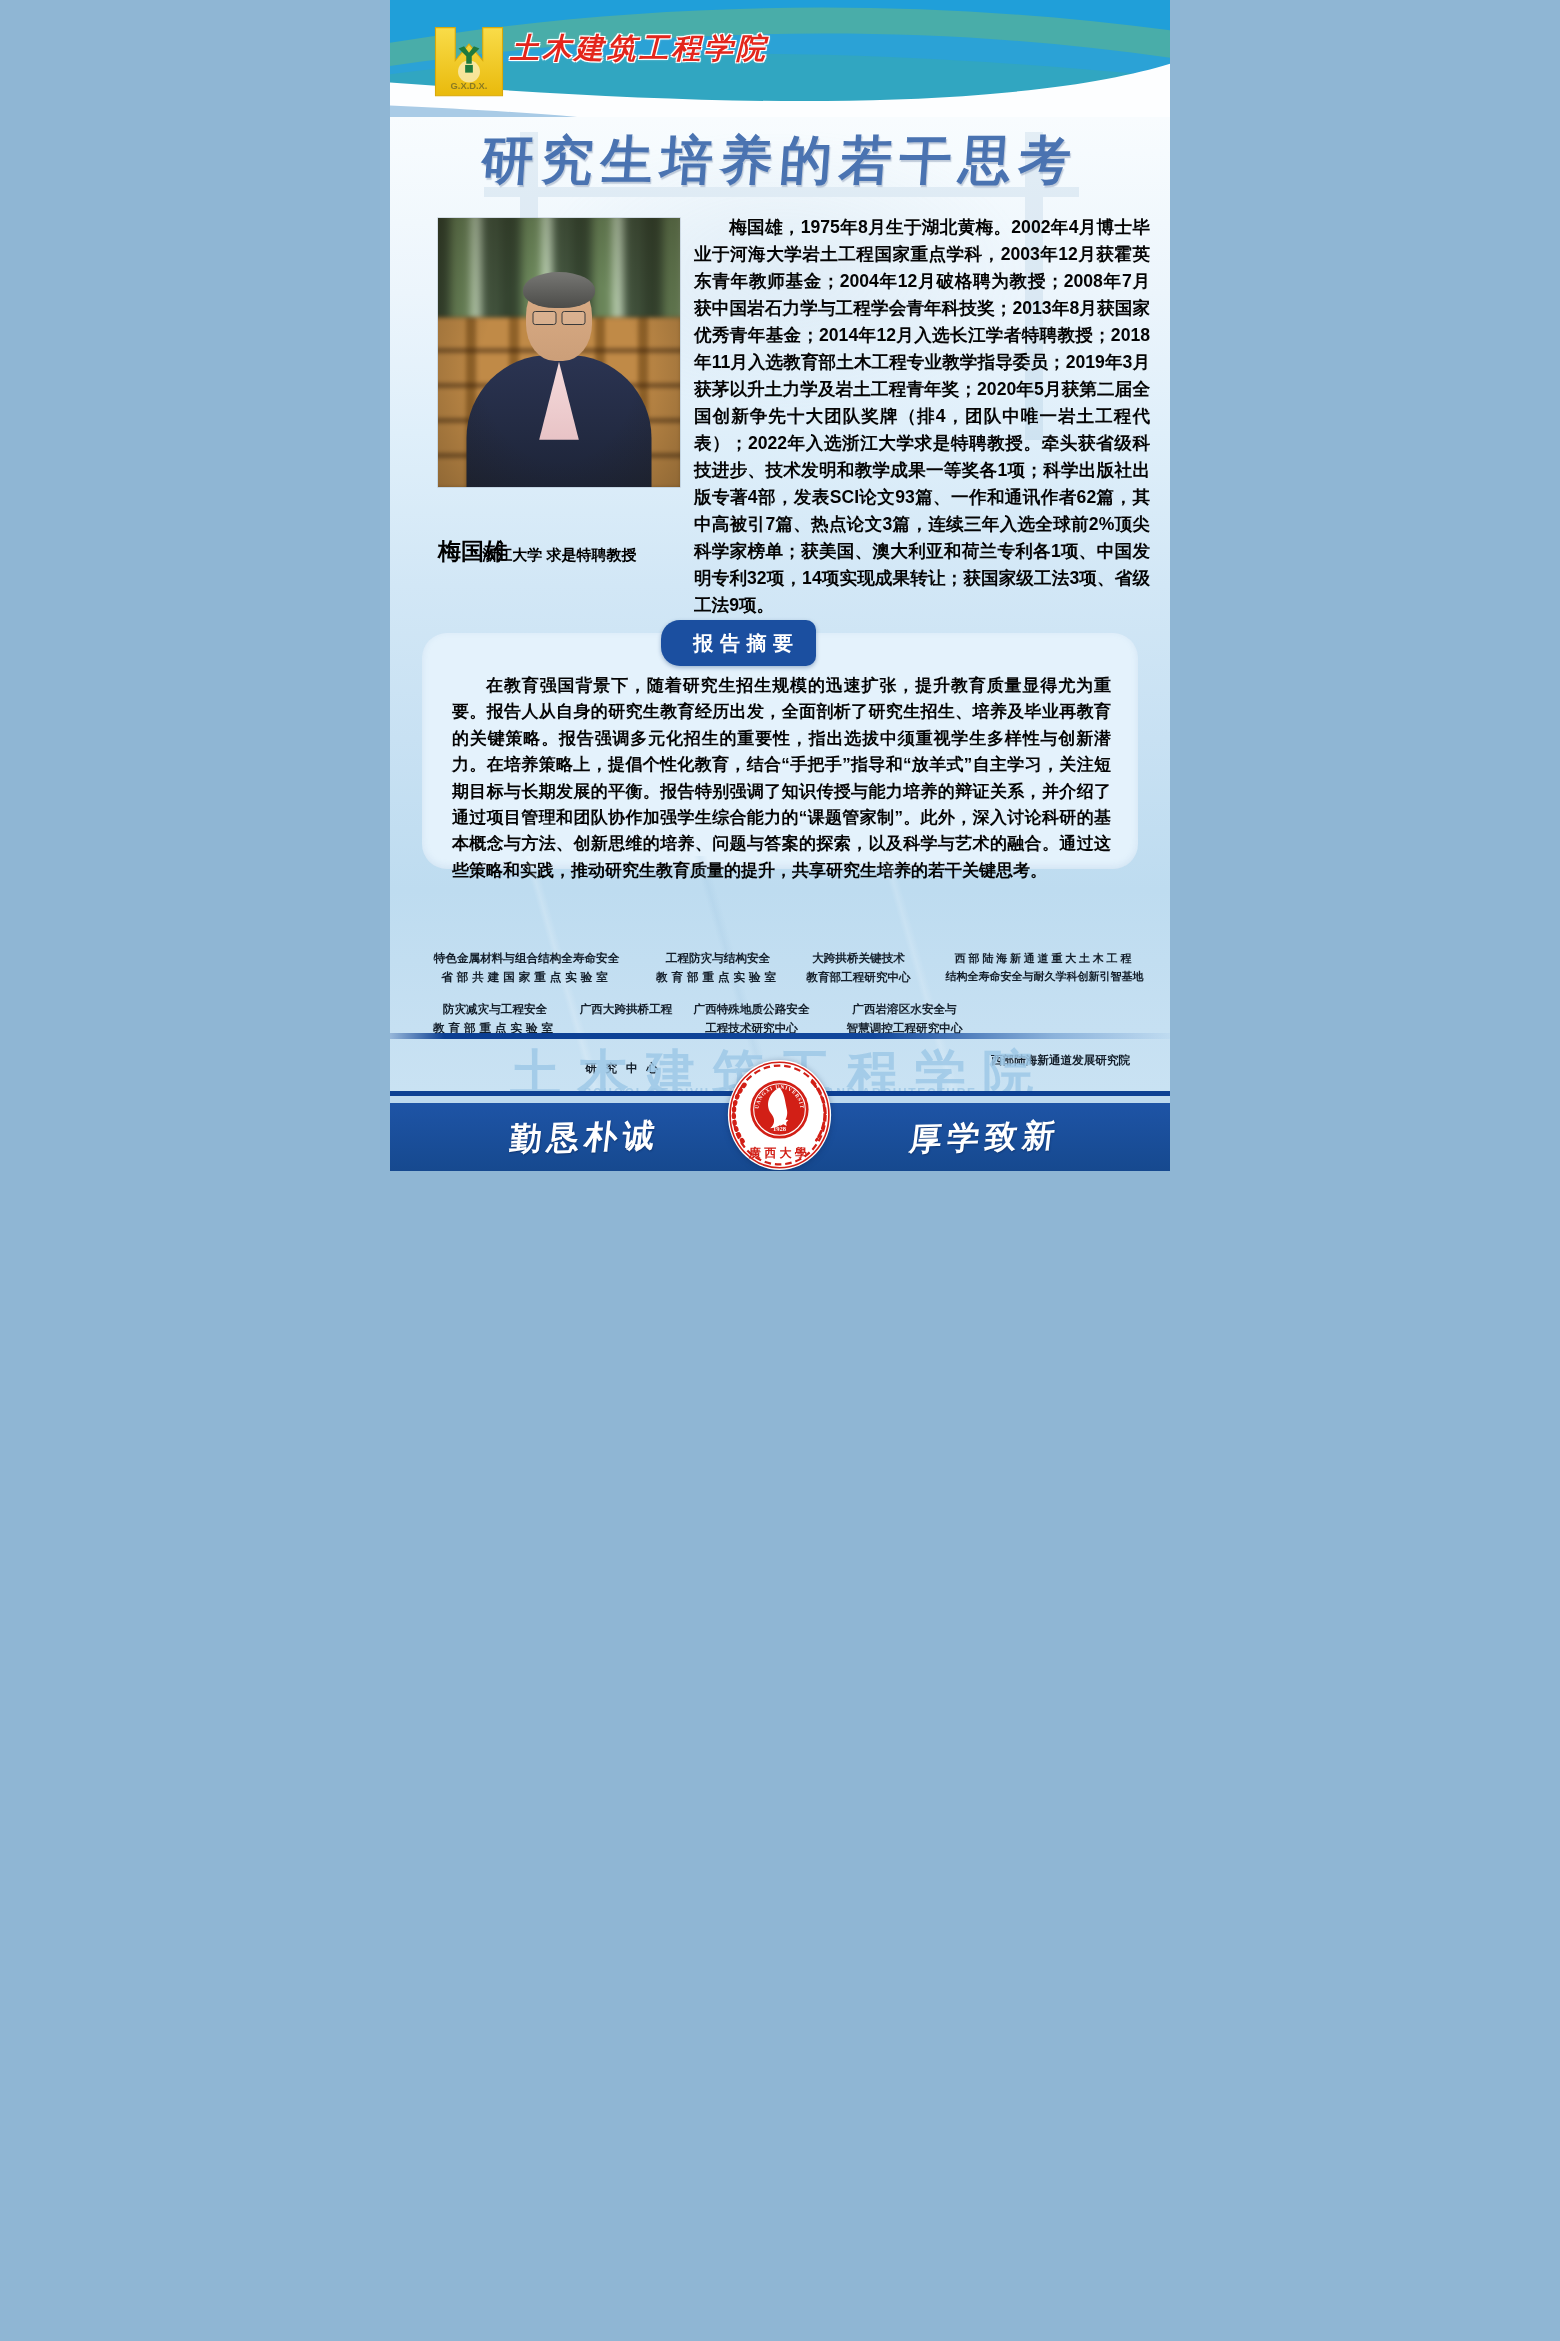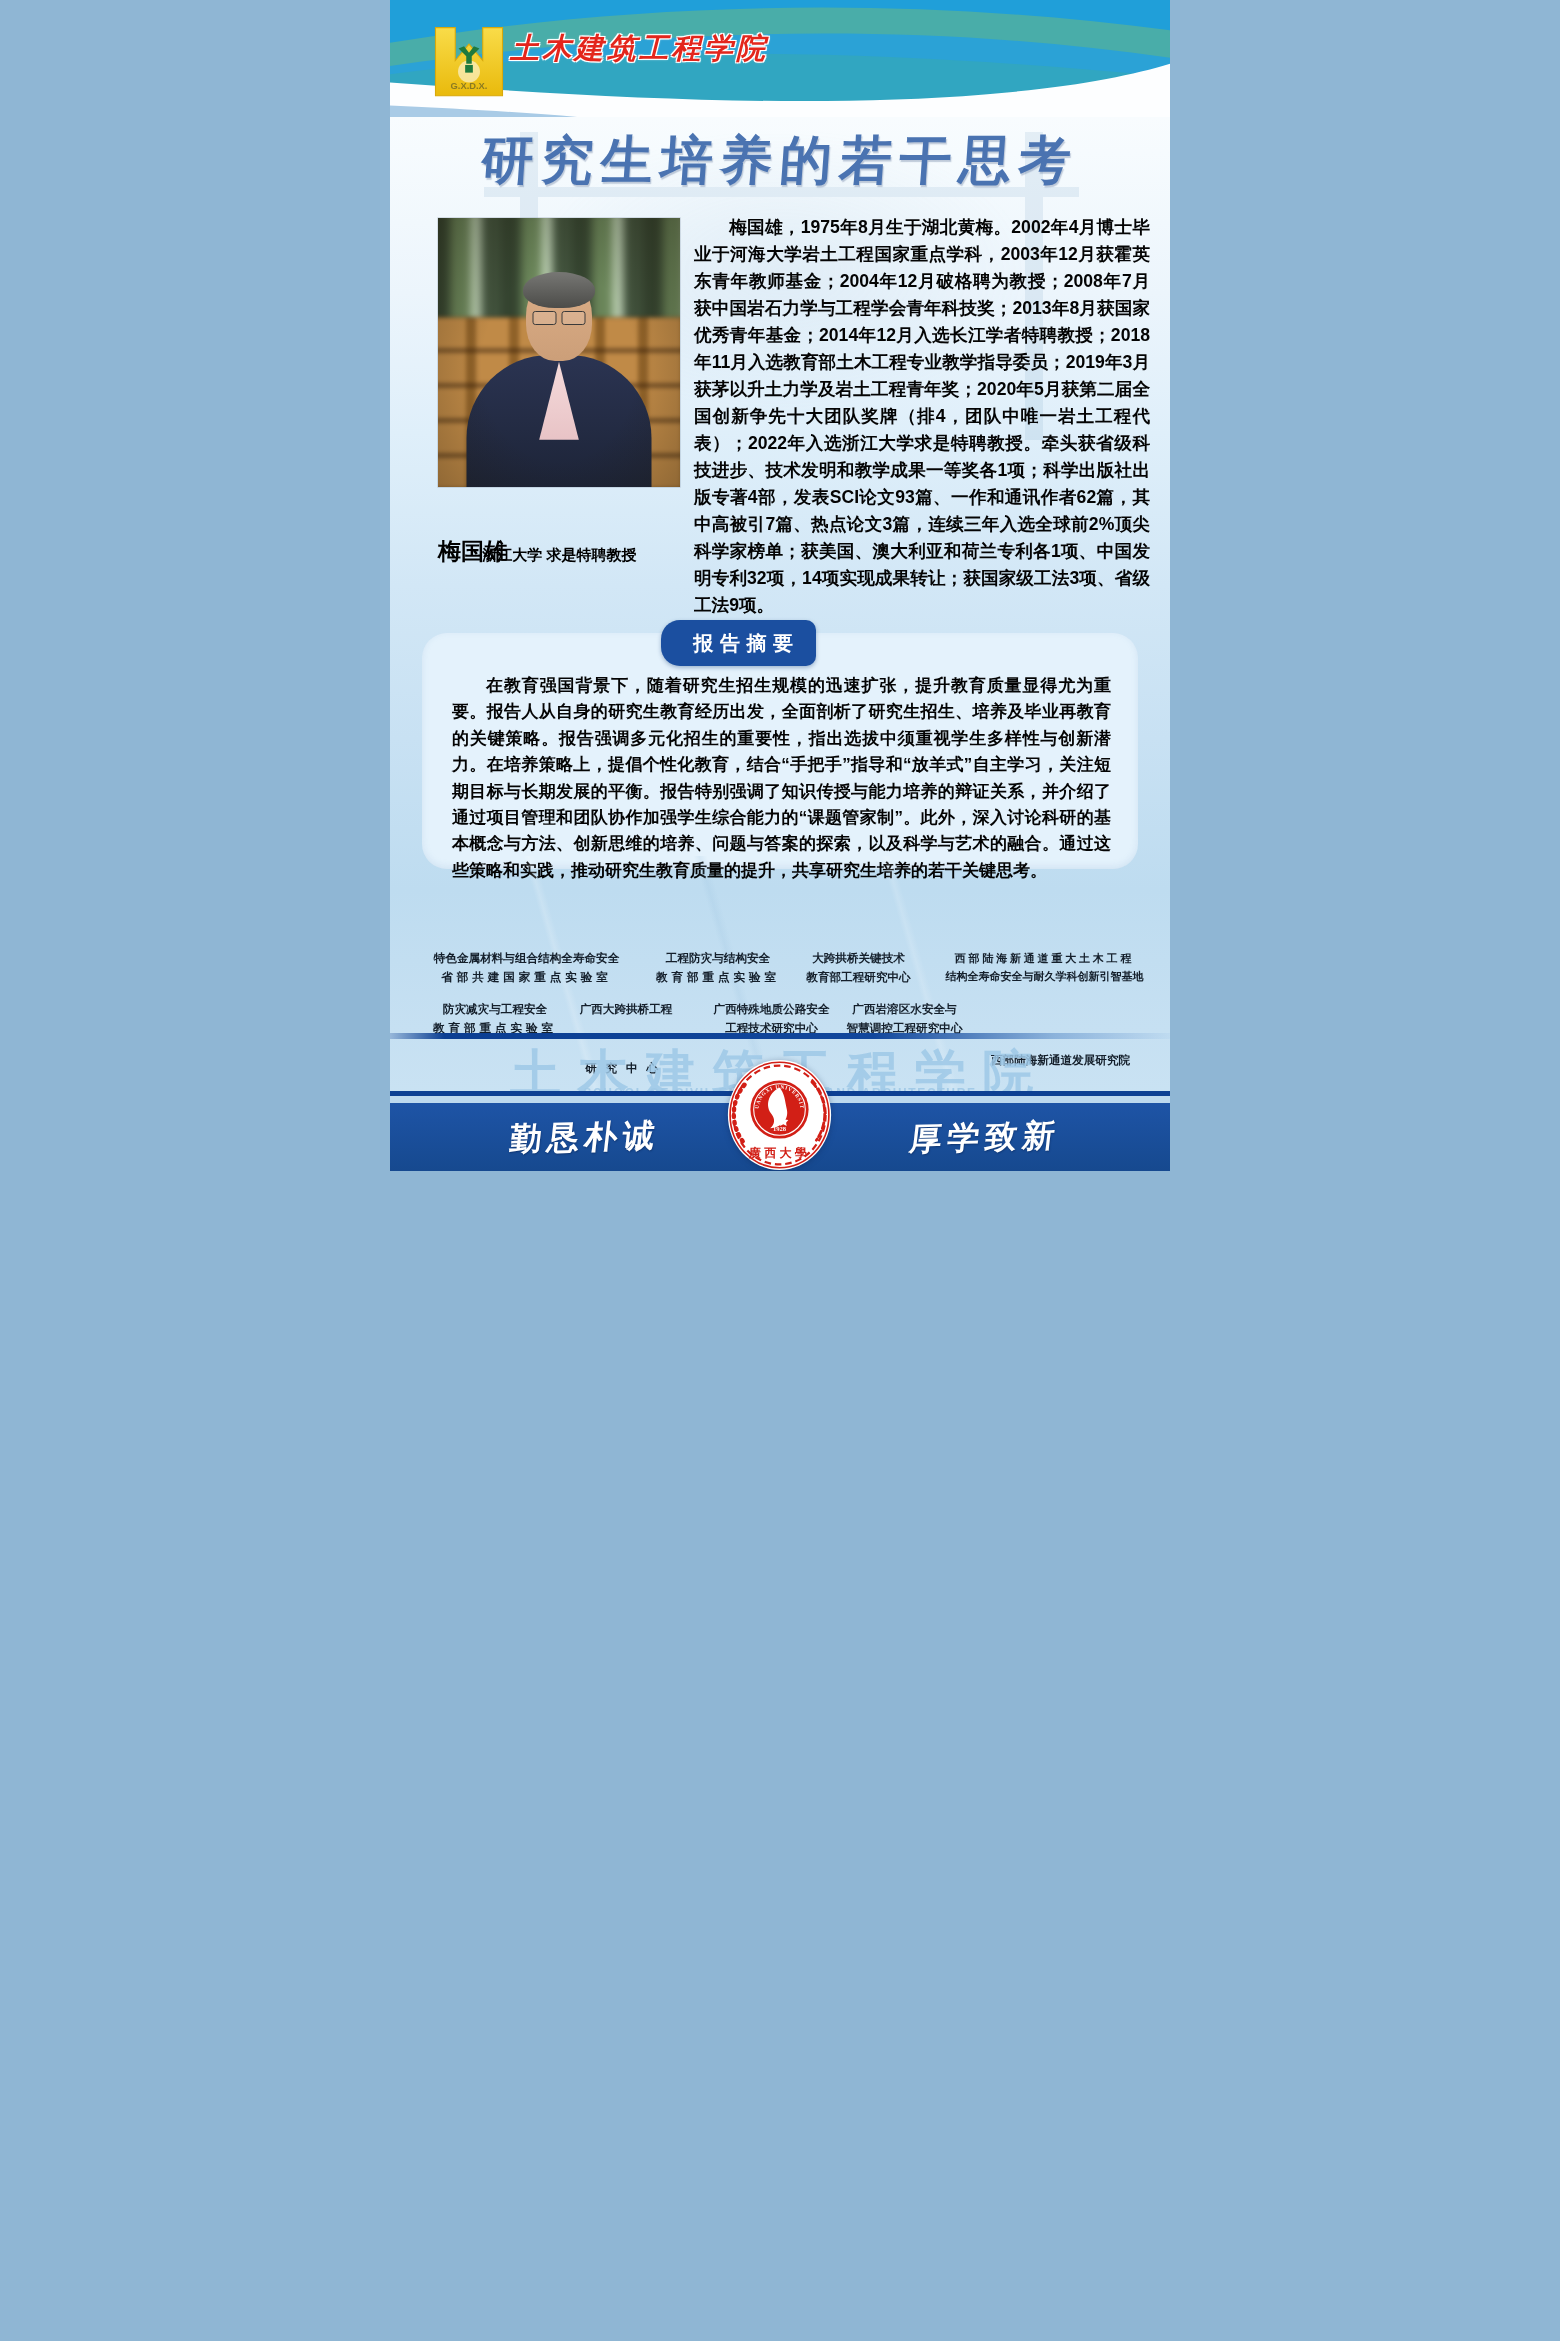--- a/index.html
+++ b/index.html
@@ -176,21 +176,21 @@
   </div>
 
   <div class="lab abs" style="left:39px;top:1001px;width:132px;">
     <div>防灾减灾与工程安全</div>
     <div class="sp2">教育部重点实验室</div>
   </div>
   <div class="lab abs" style="left:174px;top:1001px;width:124px;">
     <div>广西大跨拱桥工程</div>
     <div class="sp4">研究中心</div>
   </div>
-  <div class="lab abs" style="left:314px;top:1001px;width:135px;">
+  <div class="lab abs" style="left:294px;top:1001px;width:135px;">
     <div>广西特殊地质公路安全</div>
     <div>工程技术研究中心</div>
   </div>
   <div class="lab abs" style="left:447px;top:1001px;width:135px;">
     <div>广西岩溶区水安全与</div>
     <div>智慧调控工程研究中心</div>
   </div>
   <div class="lab abs" style="left:585px;top:1052px;width:171px;">
     <div>西部陆海新通道发展研究院</div>
   </div>

